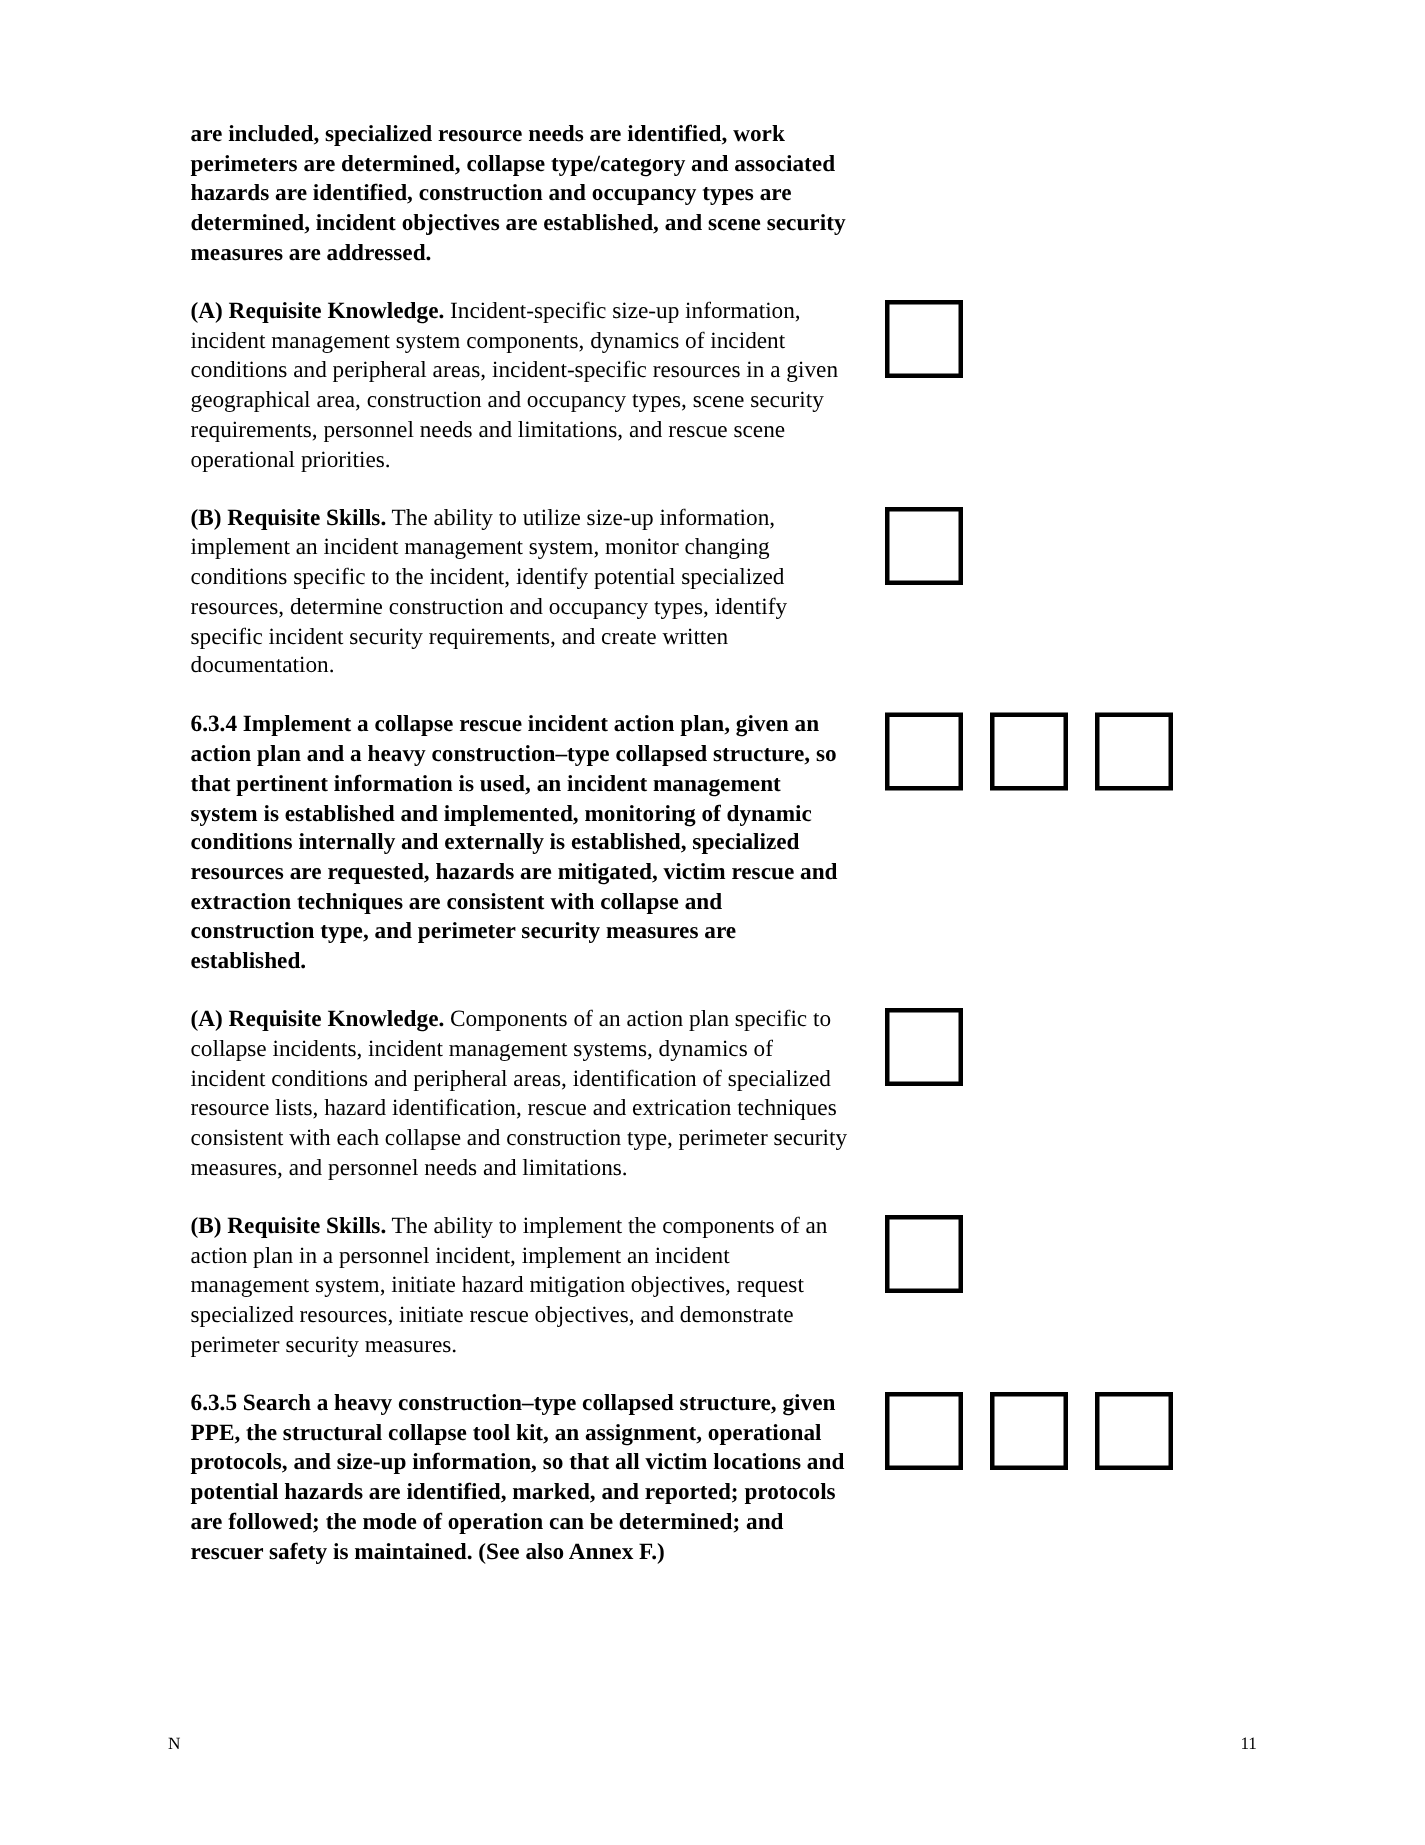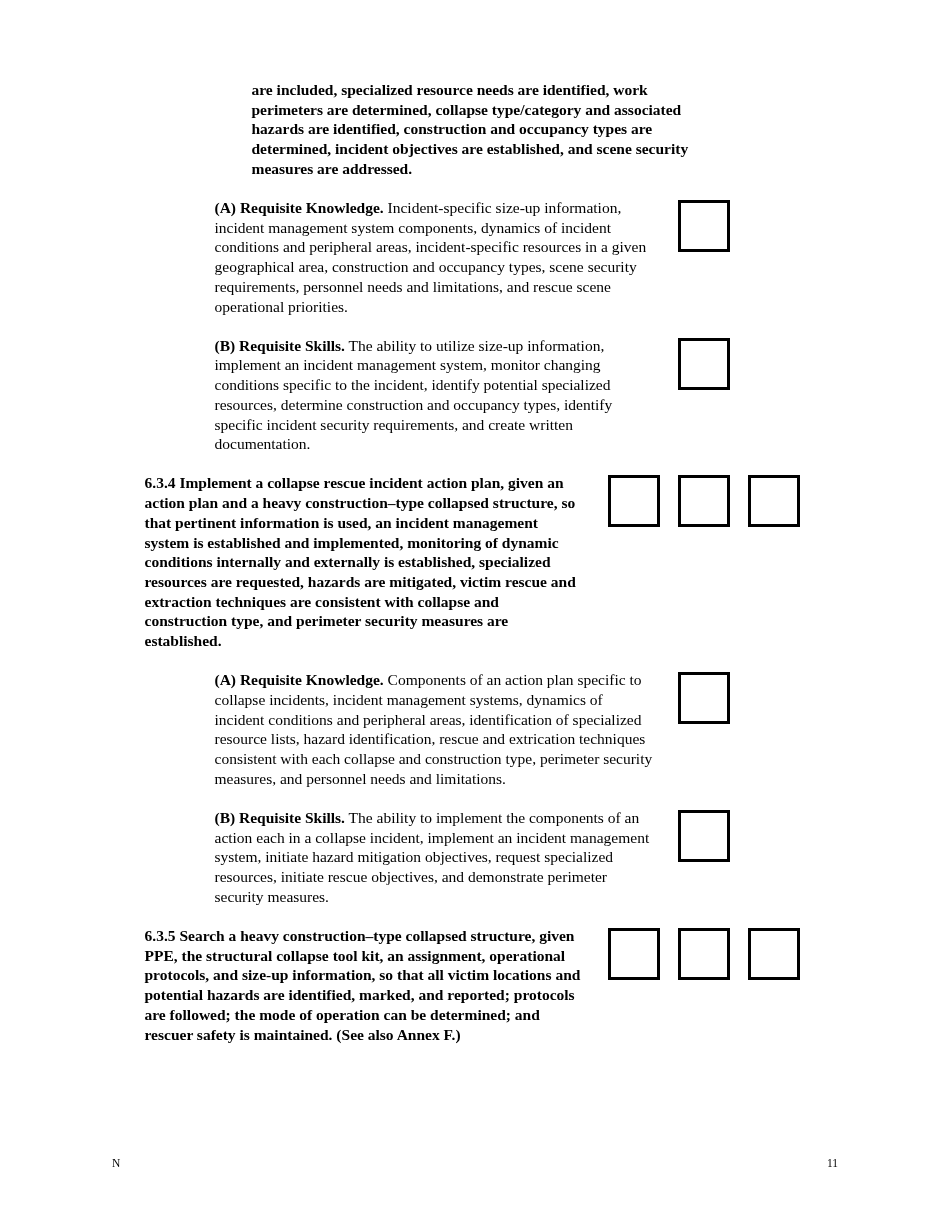--- a/index.html
+++ b/index.html
@@ -15,21 +15,20 @@
   .content {
     position: absolute;
     left: 127px;
     top: 80px;
     width: 690px;
   }
   .section {
     display: flex;
     align-items: flex-start;
     margin: 0 0 19.5px 0;
-    justify-content: center;
   }
   .text {
     width: 441px;
     margin: 0;
     font-size: 15.5px;
     line-height: 19.7px;
     text-align: left;
   }
   .text strong { font-weight: bold; }
   .boxes {
@@ -91,21 +90,21 @@
     </div>
 
     <div class="section">
       <p class="text"><strong>(A) Requisite Knowledge.</strong><span> Components of an action plan specific to collapse incidents, incident management systems, dynamics of incident conditions and peripheral areas, identification of specialized resource lists, hazard identification, rescue and extrication techniques consistent with each collapse and construction type, perimeter security measures, and personnel needs and limitations.</span></p>
       <div class="boxes">
         <div class="checkbox"></div>
       </div>
     </div>
 
     <div class="section">
-      <p class="text"><strong>(B) Requisite Skills.</strong><span> The ability to implement the components of an action each in a collapse incident, implement an incident management system, initiate hazard mitigation objectives, request specialized resources, initiate rescue objectives, and demonstrate perimeter security measures.</span></p>
+      <p class="text"><strong>(B) Requisite Skills.</strong><span> The ability to implement the components of an action plan in a personnel incident, implement an incident management system, initiate hazard mitigation objectives, request specialized resources, initiate rescue objectives, and demonstrate perimeter security measures.</span></p>
       <div class="boxes">
         <div class="checkbox"></div>
       </div>
     </div>
 
     <div class="section">
       <p class="text"><strong>6.3.5 Search a heavy construction–type collapsed structure, given PPE, the structural collapse tool kit, an assignment, operational protocols, and size-up information, so that all victim locations and potential hazards are identified, marked, and reported; protocols are followed; the mode of operation can be determined; and rescuer safety is maintained. (See also Annex F.)</strong><span></span></p>
       <div class="boxes">
         <div class="checkbox"></div>
         <div class="checkbox"></div>

